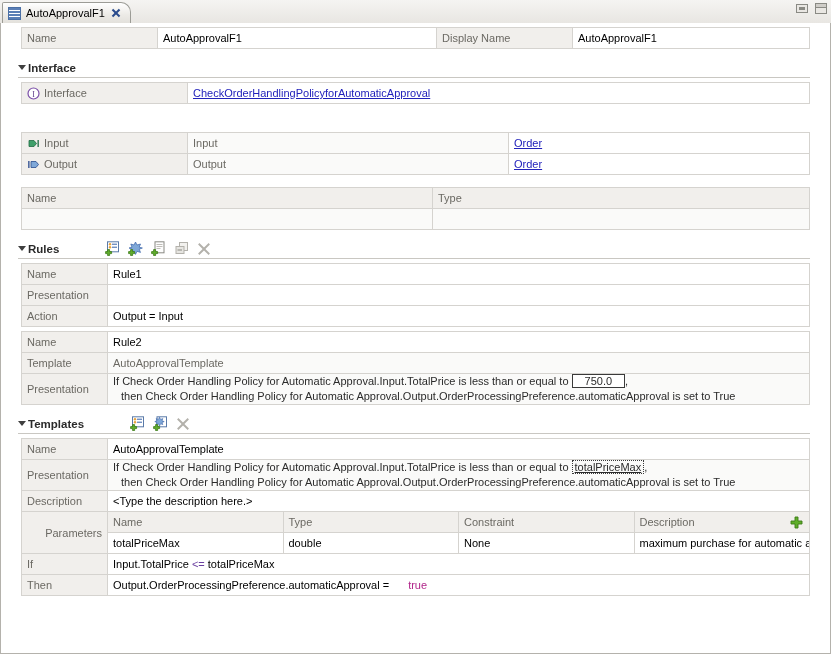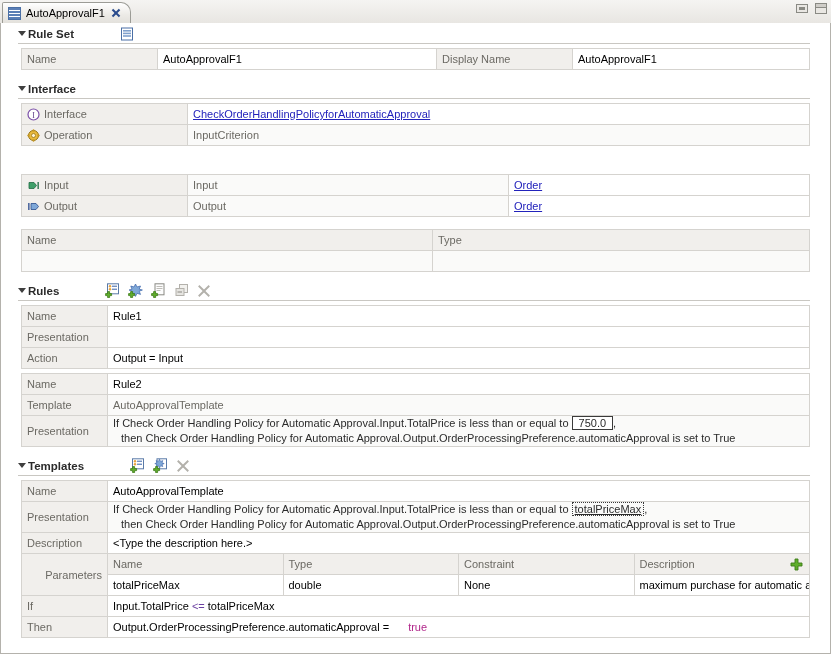--- a/index.html
+++ b/index.html
@@ -245,21 +245,21 @@
     white-space: normal !important;
     line-height: 15px;
     padding-top: 2px;
     padding-bottom: 2px;
     background: #fafaf9;
     color: #2b2b2b;
   }
   .pres-line2 { padding-left: 8px; display: block; }
   .boxval {
     border: 1px solid #3a3a3a;
-    padding: 0 6px;
+    padding: 0 12px;
     background: #ffffff;
     font-size: 11px;
   }
   .dotval {
     border: 1px dotted #3a3a3a;
     padding: 0 2px;
     background: #fafaf9;
     text-decoration: underline;
     font-size: 11px;
   }
@@ -284,33 +284,20 @@
     <div class="wincontrols">
       <span class="win-min"></span>
       <span class="win-max"></span>
     </div>
   </div>
 
   <div class="frame">
   <div class="content">
 
     <div class="section">
-      <div class="sec-head">
-        <span class="sec-arrow"></span>
-        <span class="sec-title">Rule Set</span>
-        <span class="sec-tools">
-          <svg class="ico" width="14" height="14" viewBox="0 0 14 14">
-            <rect x="1.5" y="1" width="11" height="12" fill="#ffffff" stroke="#4a6fa5"></rect>
-            <rect x="3" y="3" width="8" height="1.6" fill="#7fa0cc"></rect>
-            <rect x="3" y="5.6" width="8" height="1.6" fill="#7fa0cc"></rect>
-            <rect x="3" y="8.2" width="8" height="1.6" fill="#7fa0cc"></rect>
-          </svg>
-        </span>
-        <span class="sec-rule"></span>
-      </div>
 
       <table class="tbl" style="width:789px; margin-top:4px;">
         <tbody>
               <tr>
           <td class="lbl" style="width:125px;">Name</td>
           <td class="val" style="width:268px;">AutoApprovalF1</td>
           <td class="lbl" style="width:125px;">Display Name</td>
           <td class="val">AutoApprovalF1</td>
         </tr>
       </tbody>
@@ -334,36 +321,20 @@
               <svg class="ico" width="13" height="13" viewBox="0 0 13 13">
                 <circle cx="6.5" cy="6.5" r="5.5" fill="#ffffff" stroke="#7b4fa8" stroke-width="1.2"></circle>
                 <text x="6.5" y="9.6" font-size="8" font-family="Liberation Serif, serif" fill="#5b3a86" text-anchor="middle">I</text>
               </svg>
               <span>Interface</span>
             </span>
           </td>
           <td class="val">
             <span class="link">CheckOrderHandlingPolicyforAutomaticApproval</span>
           </td>
-        </tr>
-        <tr>
-          <td class="lbl">
-            <span class="lbl-ico">
-              <svg class="ico" width="13" height="13" viewBox="0 0 13 13">
-                <circle cx="6.5" cy="6.5" r="5" fill="#e8b93c" stroke="#9a7718"></circle>
-                <circle cx="6.5" cy="6.5" r="2" fill="#fdf4d8" stroke="#9a7718" stroke-width="0.8"></circle>
-                <rect x="5.8" y="0.3" width="1.4" height="2.4" fill="#c99a22"></rect>
-                <rect x="5.8" y="10.3" width="1.4" height="2.4" fill="#c99a22"></rect>
-                <rect x="0.3" y="5.8" width="2.4" height="1.4" fill="#c99a22"></rect>
-                <rect x="10.3" y="5.8" width="2.4" height="1.4" fill="#c99a22"></rect>
-              </svg>
-              <span>Operation</span>
-            </span>
-          </td>
-          <td class="val-grey">InputCriterion</td>
         </tr>
       </tbody>
           </table>
 
       <div class="gap4"></div>
 
       <table class="tbl" style="width:789px;margin-top:24px;">
         <tbody>
               <tr>
           <td class="lbl" style="width:155px;">

